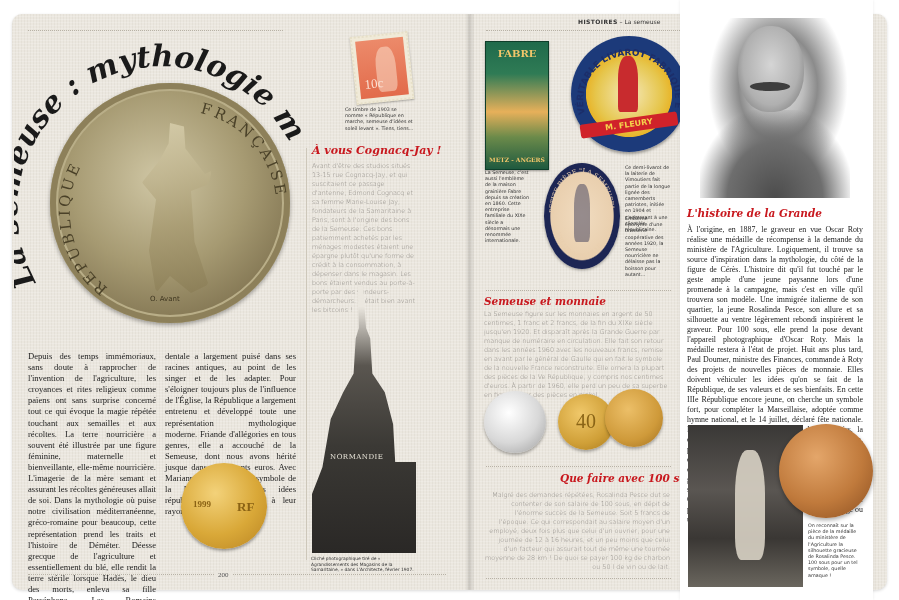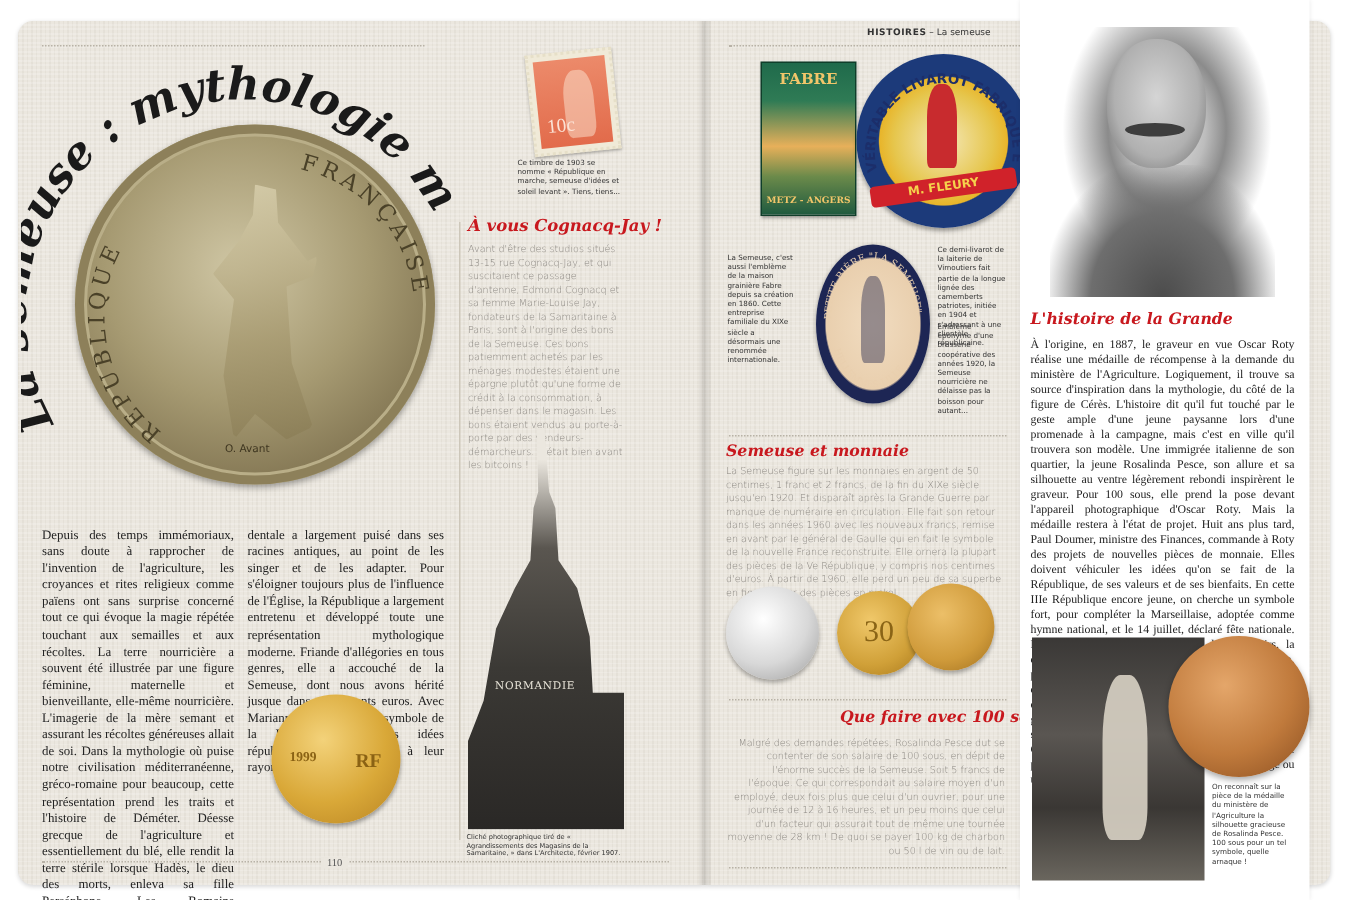--- a/index.html
+++ b/index.html
@@ -78,21 +78,21 @@
     clip-path: polygon(44% 0,49% 0,52% 16%,56% 20%,58% 33%,70% 40%,78% 52%,80% 66%,100% 66%,100% 100%,0 100%,0 78%,6% 72%,10% 68%,18% 50%,30% 40%,40% 33%,42% 20%,45% 16%);
   }
   .building-sign { position: absolute; left: 330px; top: 453px; width: 52px; text-align: center; font-family: "DejaVu Serif", serif; font-size: 7px; color: #e8e4d8; letter-spacing: 0.5px; }
 
   
   .running-head { position: absolute; left: 578px; top: 18px; font-family: "DejaVu Sans", sans-serif; font-size: 6px; color: #333; }
   .running-head b { font-weight: bold; letter-spacing: 0.4px; }
 
   
   .poster-fabre {
-    position: absolute; left: 507px; top: 41px; width: 64px; height: 103px;
+    position: absolute; left: 485px; top: 41px; width: 64px; height: 129px;
     background: linear-gradient(180deg, #1f6a4b 0%, #2f7b55 25%, #e7b05a 55%, #6b8a4a 75%, #1f5a3f 100%);
     box-shadow: 0 1px 2px rgba(0,0,0,0.35); border: 1px solid #0f3e2a;
   }
   .poster-fabre .t { position: absolute; left: 0; right: 0; text-align: center; font-family: "DejaVu Serif", serif; font-weight: bold; color: #f2c66a; }
   .livarot {
     position: absolute; left: 571px; top: 36px; width: 116px; height: 116px; border-radius: 50%;
     background: radial-gradient(circle, #f4e8b9 0%, #e6c64d 40%, #e8b52a 52%, #1c3a7a 53%, #1c3a7a 72%, #f1c21e 73%, #f1c21e 100%);
     box-shadow: 0 2px 3px rgba(0,0,0,0.35);
   }
   .livarot-figure { position: absolute; left: 618px; top: 56px; width: 20px; height: 56px; background: #c82b2e; border-radius: 40% 40% 10% 10%; }
@@ -181,21 +181,21 @@
 </div>
 <div class="body-serif" style="left:165px; top:351px; width:131px;">
   <p>dentale a largement puisé dans ses racines antiques, au point de les singer et de les adapter. Pour s'éloigner toujours plus de l'influence de l'Église, la République a largement entretenu et développé toute une représentation mythologique moderne. Friande d'allégories en tous genres, elle a accouché de la Semeuse, dont nous avons hérité jusque dans nos récents euros. Avec Marianne, elle est l'autre symbole de la République et des idées républicaines, et participe à leur rayonnement.</p>
 </div>
 
 <div class="euro-coin">
   <span style="left:12px; top:36px; font-size:9px;">1999</span>
   <span style="left:56px; top:36px; font-size:13px;">RF</span>
 </div>
 
-<div class="page-num">110</div>
+<div class="page-num">200</div>
 
 <div class="stamp">
   <div class="stamp-inner">
     <i></i>
     <span>10c</span>
   </div>
 </div>
 <div class="caption" style="left:345px; top:107px; width:70px;">Ce timbre de 1903 se nomme « République en marche, semeuse d'idées et soleil levant ». Tiens, tiens...</div>
 
 <div class="sidebar-box"></div>
@@ -244,21 +244,21 @@
 </div>
 <div class="biere-fig"></div>
 <div class="caption" style="left:625px; top:216px; width:46px;">Emblème éponyme d'une brasserie coopérative des années 1920, la Semeuse nourricière ne délaisse pas la boisson pour autant...</div>
 
 <div class="dotted-rule" style="left:486px; top:290px; width:185px;"></div>
 <div class="script-title" style="left:484px; top:295px; font-size:10.5px;">Semeuse et monnaie</div>
 <div class="body-sans" style="left:484px; top:310px; width:186px;">La Semeuse figure sur les monnaies en argent de 50 centimes, 1 franc et 2 francs, de la fin du XIXe siècle jusqu'en 1920. Et disparaît après la Grande Guerre par manque de numéraire en circulation. Elle fait son retour dans les années 1960 avec les nouveaux francs, remise en avant par le général de Gaulle qui en fait le symbole de la nouvelle France reconstruite. Elle ornera la plupart des pièces de la Ve République, y compris nos centimes d'euros. À partir de 1960, elle perd un peu de sa superbe en figurant sur des pièces en nickel.</div>
 
 <div class="coin-silver"></div>
 <div class="coin-gold1">
-    <span>30</span>
+    <span>40</span>
   </div>
 <div class="coin-gold2"></div>
 
 <div class="dotted-rule" style="left:486px; top:466px; width:185px;"></div>
 <div class="script-title" style="left:560px; top:472px; font-size:10.5px;">Que faire avec 100 sous ?</div>
 <div class="body-sans" style="left:484px; top:491px; width:186px; text-align:right;">Malgré des demandes répétées, Rosalinda Pesce dut se contenter de son salaire de 100 sous, en dépit de l'énorme succès de la Semeuse. Soit 5 francs de l'époque. Ce qui correspondait au salaire moyen d'un employé, deux fois plus que celui d'un ouvrier, pour une journée de 12 à 16 heures, et un peu moins que celui d'un facteur qui assurait tout de même une tournée moyenne de 28 km ! De quoi se payer 100 kg de charbon ou 50 l de vin ou de lait.</div>
 <div class="dotted-rule" style="left:486px; top:578px; width:185px;"></div>
 
 <div class="white-panel"></div>
 <div class="portrait"></div>

